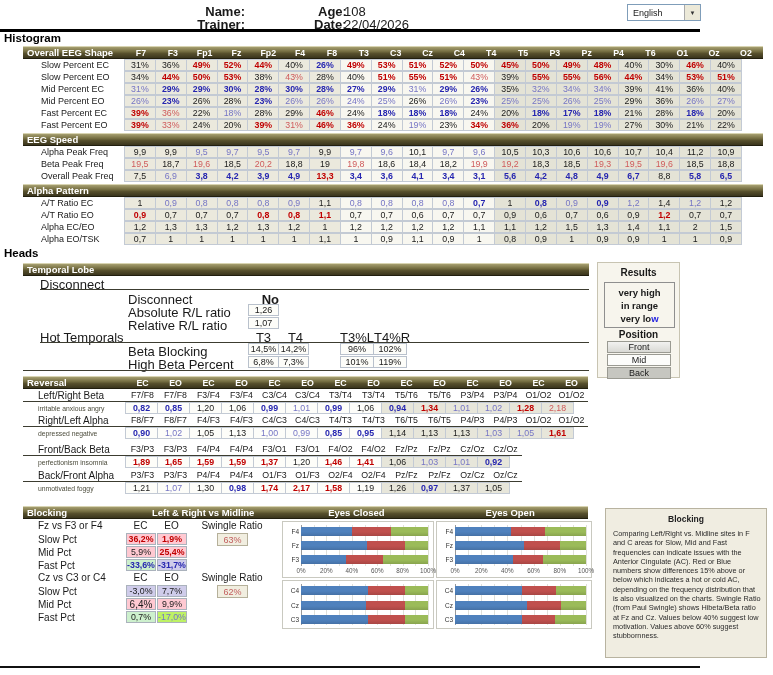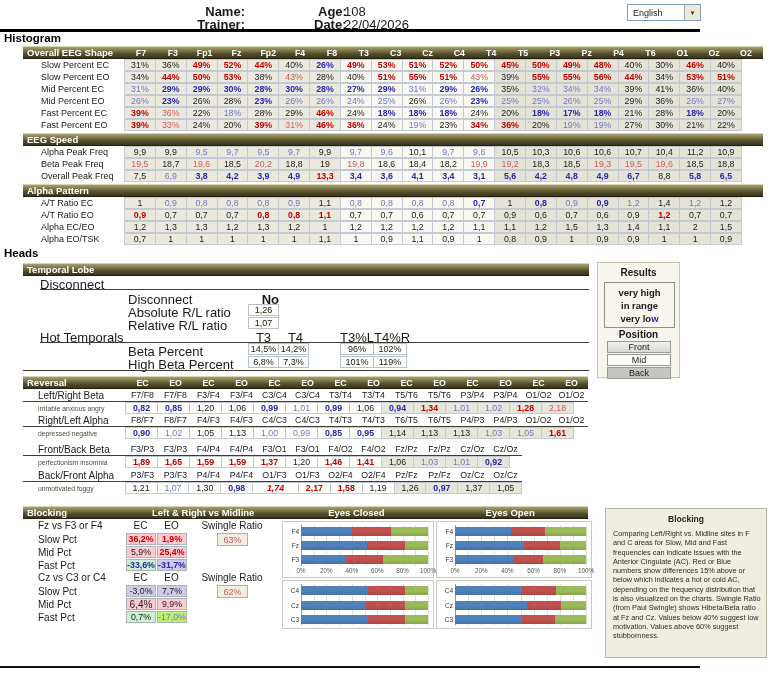--- a/index.html
+++ b/index.html
@@ -410,21 +410,21 @@
   <div class="lbl" style="left:128px;top:318px;">Relative R/L ratio</div>
   <div class="vbox" style="left:248px;top:317px;width:31px;">1,07</div>
 
   <div class="lbl" style="left:40px;top:330px;">Hot Temporals</div>
   <div class="lbl" style="left:248px;top:330px;width:31px;text-align:center;">T3</div>
   <div class="lbl" style="left:280px;top:330px;width:31px;text-align:center;">T4</div>
   <div class="lbl" style="left:340px;top:330px;width:33px;text-align:center;">T3%L</div>
   <div class="lbl" style="left:374px;top:330px;width:33px;text-align:center;">T4%R</div>
   <div class="thinline" style="left:40px;top:342px;width:549px;"></div>
 
-  <div class="lbl" style="left:128px;top:344px;">Beta Percent</div>
+  <div class="lbl" style="left:128px;top:344px;">Beta Blocking</div>
   <div class="vbox" style="left:248px;top:343px;width:31px;">14,5%</div>
   <div class="vbox" style="left:278px;top:343px;width:31px;">14,2%</div>
   <div class="vbox" style="left:340px;top:343px;width:34px;">96%</div>
   <div class="vbox" style="left:373px;top:343px;width:34px;">102%</div>
 
   <div class="lbl" style="left:128px;top:357px;">High Beta Percent</div>
   <div class="vbox" style="left:248px;top:356px;width:31px;">6,8%</div>
   <div class="vbox" style="left:278px;top:356px;width:31px;">7,3%</div>
   <div class="vbox" style="left:340px;top:356px;width:34px;">101%</div>
   <div class="vbox" style="left:373px;top:356px;width:34px;">119%</div>
@@ -577,21 +577,21 @@
         <div style="width: 33px; display: flex; align-items: center; justify-content: center; font-size: 8.8px;">Pz/Fz</div>
         <div style="width: 33px; display: flex; align-items: center; justify-content: center; font-size: 8.8px;">Oz/Cz</div>
         <div style="width: 33px; display: flex; align-items: center; justify-content: center; font-size: 8.8px;">Oz/Cz</div>
       </div>
       <div class="hrow" style="left: 23px; top: 482px; width: 499px;">
         <div class="rlabel sublabel" style="width: 103px; padding-left: 15px;">unmotivated foggy</div>
         <div class="cell zw t-k" style="width: 33px;">1,21</div>
         <div class="cell zw t-l" style="width: 33px;">1,07</div>
         <div class="cell zw t-k" style="width: 33px;">1,30</div>
         <div class="cell zw t-b" style="width: 33px;">0,98</div>
-        <div class="cell zw t-r" style="width: 47px; font-style: italic;">1,74</div>
+        <div class="cell zw t-r" style="width: 33px;">1,74</div>
         <div class="cell zw t-r" style="width: 33px;">2,17</div>
         <div class="cell zw t-r" style="width: 33px;">1,58</div>
         <div class="cell zw t-k" style="width: 33px;">1,19</div>
         <div class="cell zg t-k" style="width: 33px;">1,26</div>
         <div class="cell zg t-b" style="width: 33px;">0,97</div>
         <div class="cell zg t-k" style="width: 33px;">1,37</div>
         <div class="cell zg t-k" style="width: 33px;">1,05</div>
       </div>
     </div>
   <div id="blockingArea">

